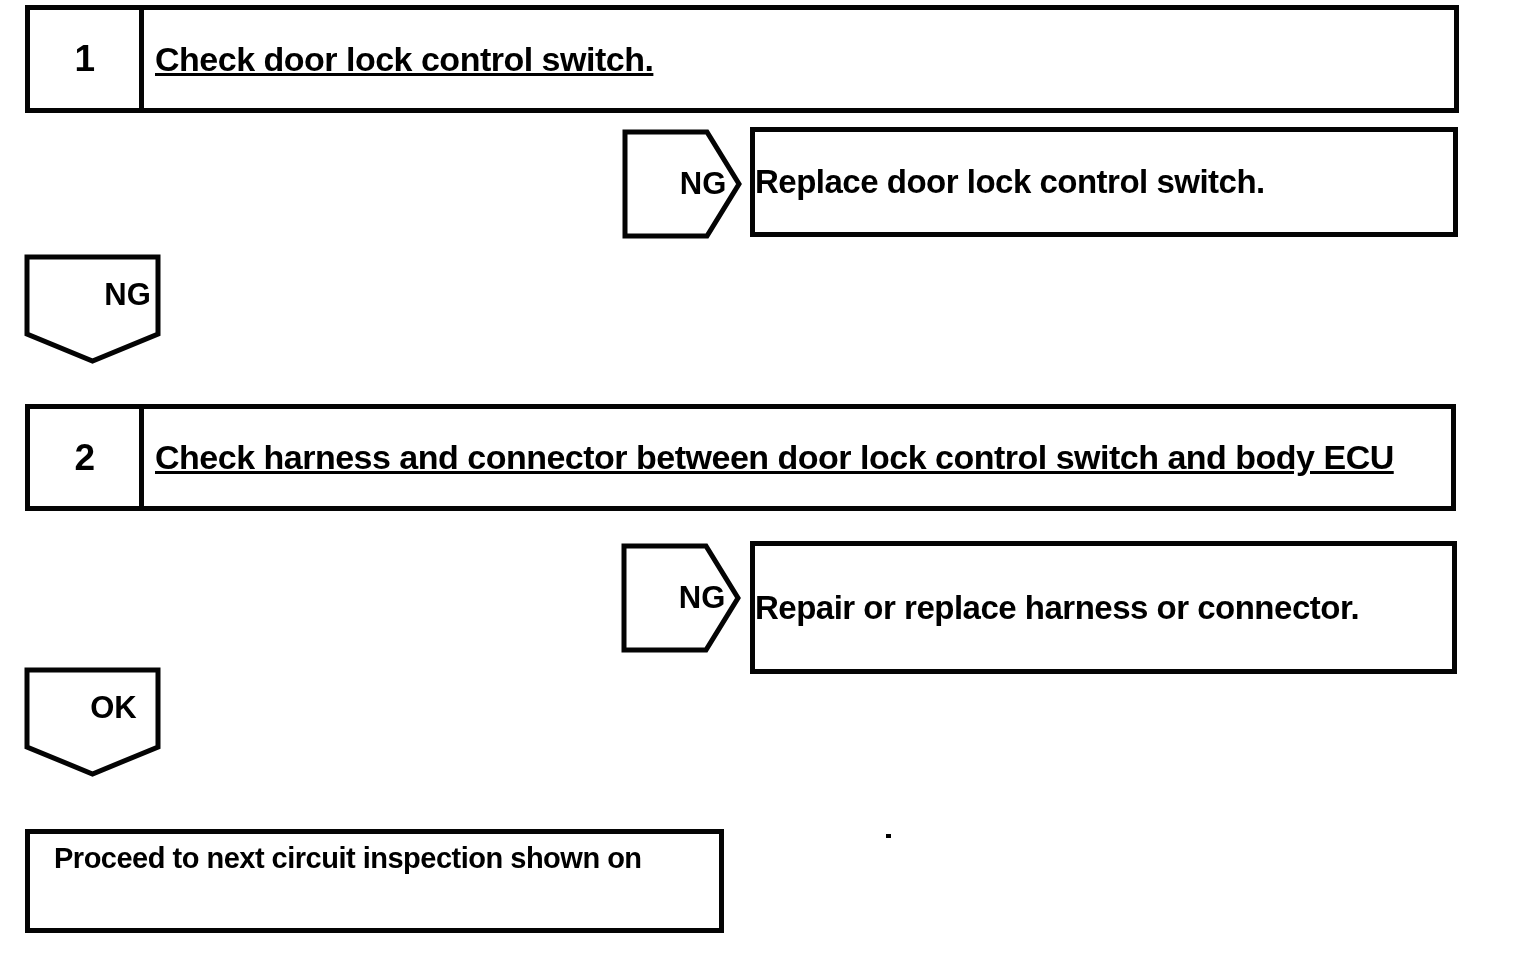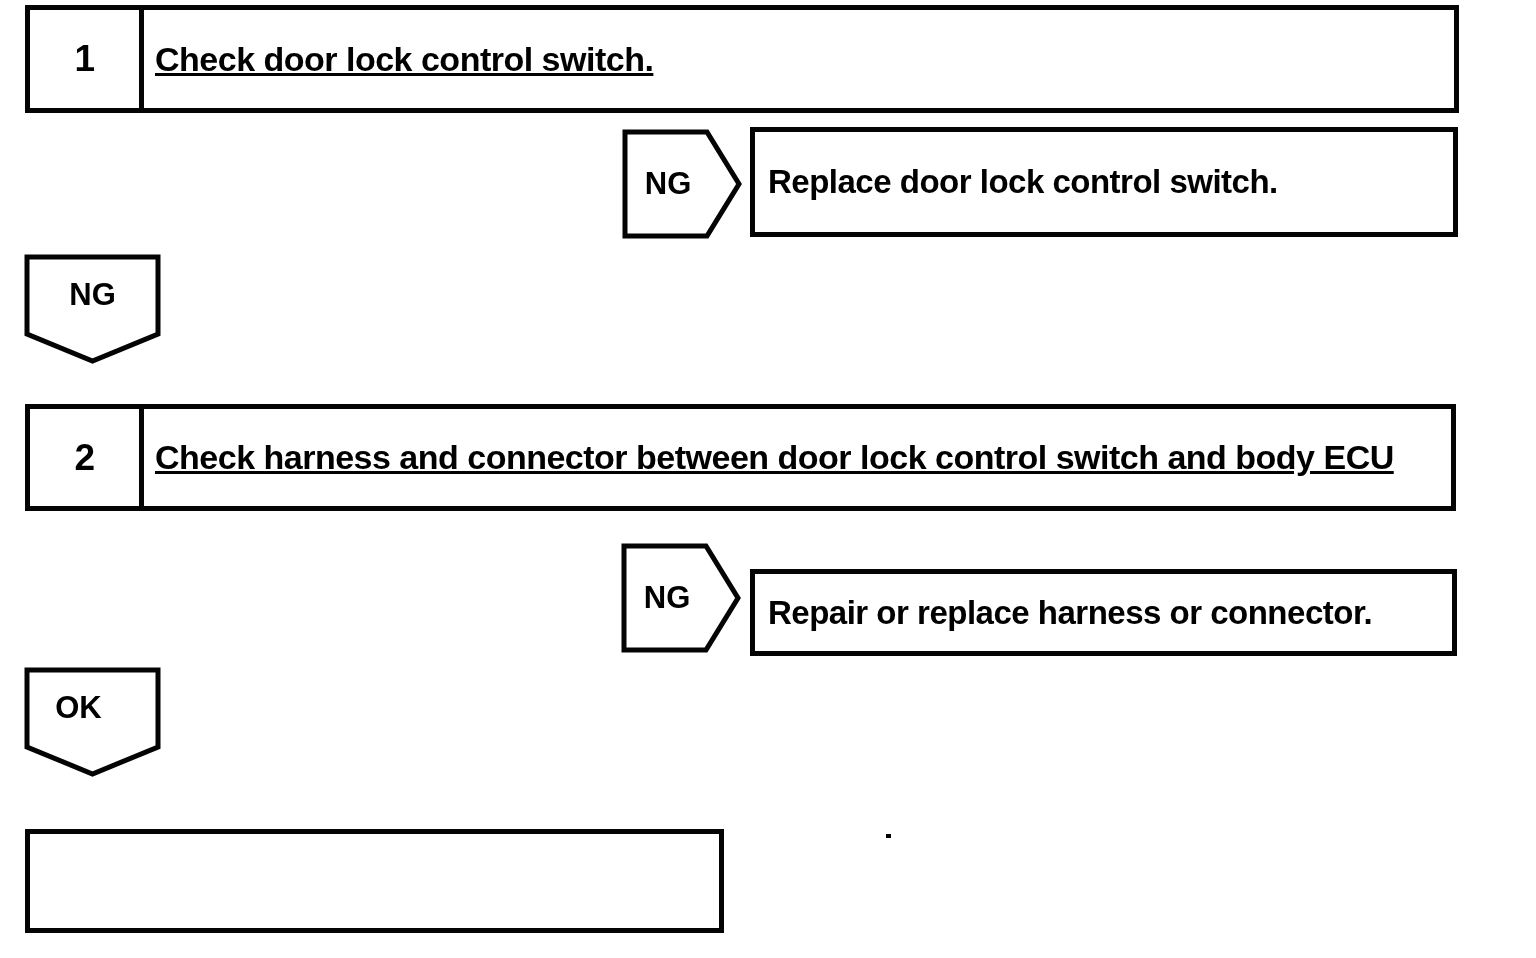--- a/index.html
+++ b/index.html
@@ -34,33 +34,33 @@
     display: flex;
     align-items: center;
     padding-left: 11px;
     font-size: 34px;
     white-space: nowrap;
     text-decoration: underline;
   }
   .action-box {
     display: flex;
     align-items: center;
-    padding-left: 13px;
     font-size: 33px;
     white-space: nowrap;
   }
   .pointer { position: absolute; }
   .pointer svg { display: block; }
   .pointer .ptext {
     position: absolute;
     display: flex;
     align-items: center;
     justify-content: center;
     font-size: 31px;
     letter-spacing: 0;
+    margin-left: 35px;
   }
   .pointer-right .ptext { left: 0; top: 0; width: 92px; height: 100%; }
   .pointer-down  .ptext { left: 0; top: 0; width: 100%; height: 82px; }
   .terminal-box {
     padding: 7px 10px 0 24px;
     font-size: 29px;
     line-height: 34px;
   }
   .speck { position: absolute; background: #000; }
 </style>
@@ -97,29 +97,30 @@
     <div class="step-label">Check harness and connector between door lock control switch and body ECU</div>
   </div>
 
   <div class="pointer pointer-right" style="left:621px; top:543px; width:120px; height:110px;">
     <svg width="120" height="110" viewBox="0 0 120 110">
       <polygon points="3,3 85,3 117,55 85,107 3,107" fill="#ffffff" stroke="#040404" stroke-width="5"></polygon>
     </svg>
     <div class="ptext">NG</div>
   </div>
 
-  <div class="box action-box" style="left:750px; top:569px; width:707px; height:87px;">
+  <div class="box action-box" style="left:750px; top:541px; width:707px; height:133px;">
     <span>Repair or replace harness or connector.</span>
   </div>
 
   <div class="pointer pointer-down" style="left:24px; top:667px; width:109px; height:110px;">
     <svg width="137" height="110" viewBox="0 0 137 110">
       <polygon points="3,3 134,3 134,80 68.5,107 3,80" fill="#ffffff" stroke="#040404" stroke-width="5"></polygon>
     </svg>
     <div class="ptext">OK</div>
   </div>
 
   <div class="box terminal-box" style="left:25px; top:829px; width:699px; height:104px;">
+    <div>Proceed to next circuit inspection shown on</div>
   </div>
 
   <div class="speck" style="left:886px; top:834px; width:5px; height:4px;"></div>
 
 </div>
 
 </body></html>

